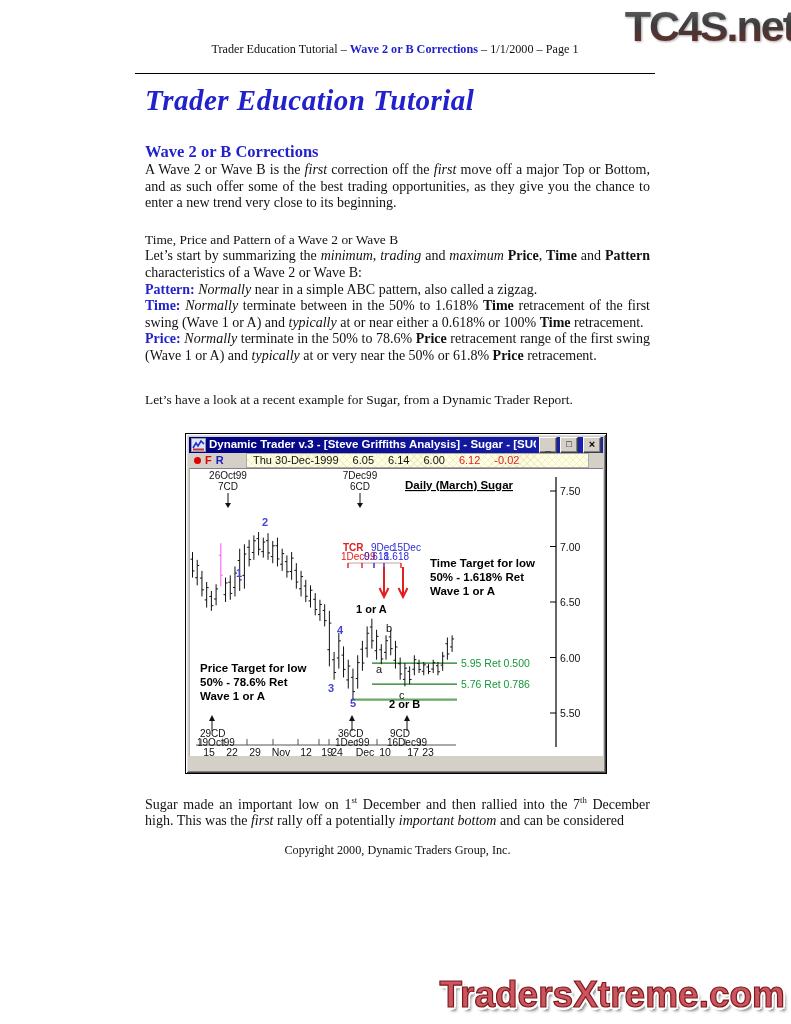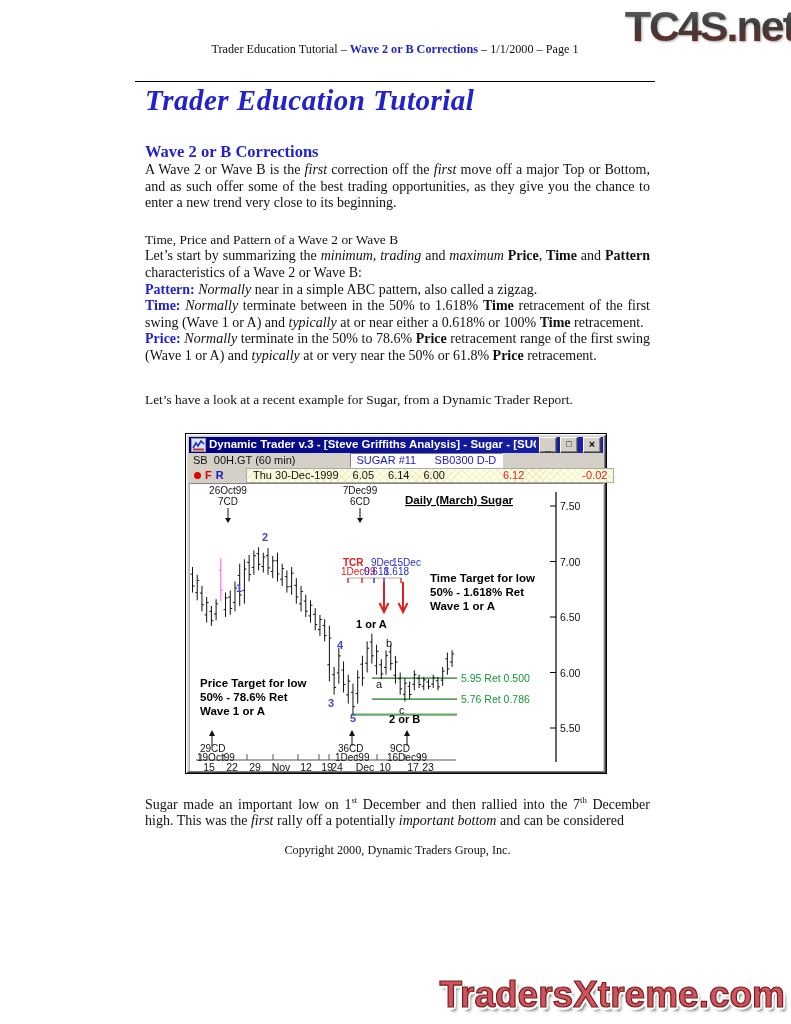--- a/index.html
+++ b/index.html
@@ -8,21 +8,21 @@
 
   
   .tc4s{position:absolute;top:2px;right:-4px;font-family:"Liberation Sans",sans-serif;
         font-weight:bold;font-size:43px;letter-spacing:-2px;
         background:linear-gradient(180deg,#6e6e6e 0%,#3c3c3c 45%,#5e2f2b 80%,#7c4a42 100%);
         -webkit-background-clip:text;background-clip:text;color:transparent;
         filter:drop-shadow(1px 1px 1px rgba(0,0,0,.35));}
 
   
   .pghead{position:absolute;left:135px;top:42px;width:520px;text-align:center;
-          font-size:12.2px;border-bottom:1.5px solid #000;padding-bottom:24px;}
+          font-size:12.2px;border-bottom:1.5px solid #000;padding-bottom:16px;}
   .seg-i{font-style:italic}
   .seg-b{font-weight:bold}
   .seg-bblue{font-weight:bold;color:#2222cc}
   .seg-sup{vertical-align:super;font-size:.62em;line-height:0}
 
   .content{position:absolute;left:145px;top:84px;width:505px;}
   h1.doct{margin:0;color:#2222cc;font-style:italic;font-weight:bold;font-size:29px;letter-spacing:.5px;}
   .subtitle{font-size:13.3px;margin-top:7px;}
   h2.sect{margin:25px 0 0 0;color:#2222cc;font-size:16.5px;font-weight:bold;}
   p.just{margin:0;text-align:justify;font-size:14px;line-height:16.6px;}
@@ -64,21 +64,21 @@
   .tabbox{margin-left:54px;height:13px;line-height:13px;background:#fff;color:#2020c0;
           border:1px solid;border-color:#808080 #fff #fff #808080;padding:0 6px;white-space:pre;}
   .quoterow{height:15px;display:flex;align-items:center;font-size:11px;}
   .qleft{width:52px;display:flex;align-items:center;gap:4px;padding-left:5px;flex:0 0 auto;}
   .dot{width:7px;height:7px;border-radius:50%;background:#e00000;}
   .qF{color:#e00000;font-weight:bold}.qR{color:#2020c0;font-weight:bold}
   .qdata{flex:1;height:13px;display:flex;align-items:flex-start;white-space:pre;padding:0 6px;margin-right:14px;
          background:#ffffe4;border:1px solid #aaa;
          background-image:repeating-linear-gradient(45deg,rgba(220,210,150,.35) 0 1px,transparent 1px 5px),
                           repeating-linear-gradient(-45deg,rgba(220,210,150,.35) 0 1px,transparent 1px 5px);}
-  .qred{color:#e02020;margin-left:44px;}
+  .qred{color:#e02020;}
   .qgap{display:inline-block;width:14px;}
   .chartarea{position:relative;background:#fff;height:287px;border-top:1px solid #808080;border-left:1px solid #b0b0b0;}
   .chartarea svg{position:absolute;left:0;top:0;}
   svg text{font-family:"Liberation Sans",sans-serif;}
   .ax{font-size:10.5px;fill:#111;}
   .ann{font-size:10px;fill:#111;}
   .abc{font-size:11px;fill:#111;}
   .wave{font-size:11px;font-weight:bold;fill:#4444d8;}
   .boldlbl{font-size:11px;font-weight:bold;fill:#000;}
   .tgt{font-size:11.5px;font-weight:bold;fill:#000;}
@@ -113,24 +113,20 @@
       <div class="titlebar">
         <svg class="appicon" viewBox="0 0 13 12">
           <rect x="0" y="0" width="13" height="12" fill="#dde4ff"></rect>
           <polyline points="1,9 4,4 6,7 9,2 12,5" fill="none" stroke="#2030c0" stroke-width="1.6"></polyline>
           <rect x="1" y="9.5" width="11" height="2" fill="#c03030"></rect>
         </svg>
         <span class="titletext">Dynamic Trader v.3 - [Steve Griffiths Analysis] - Sugar - [SUGAR ...</span>
         <span class="winbtn">_</span>
         <span class="winbtn max">□</span>
         <span class="winbtn close">×</span>
-      </div>
-      <div class="tabrow">
-        <span class="tablabel">SB  00H.GT (60 min)</span>
-        <span class="tabbox">SUGAR #11      SB0300 D-D</span>
       </div>
       <div class="quoterow">
         <span class="qleft">
           <span class="dot"></span>
           <span class="qF">F</span>
           <span class="qR">R</span>
         </span>
         <span class="qdata"><span>Thu 30-Dec-1999</span><span class="qgap"></span><span>6.05</span><span class="qgap"></span><span>6.14</span><span class="qgap"></span><span>6.00</span><span class="qgap"></span><span class="qred">6.12</span><span class="qgap"></span><span class="qred">-0.02</span></span>
       </div>
       <div class="chartarea">

